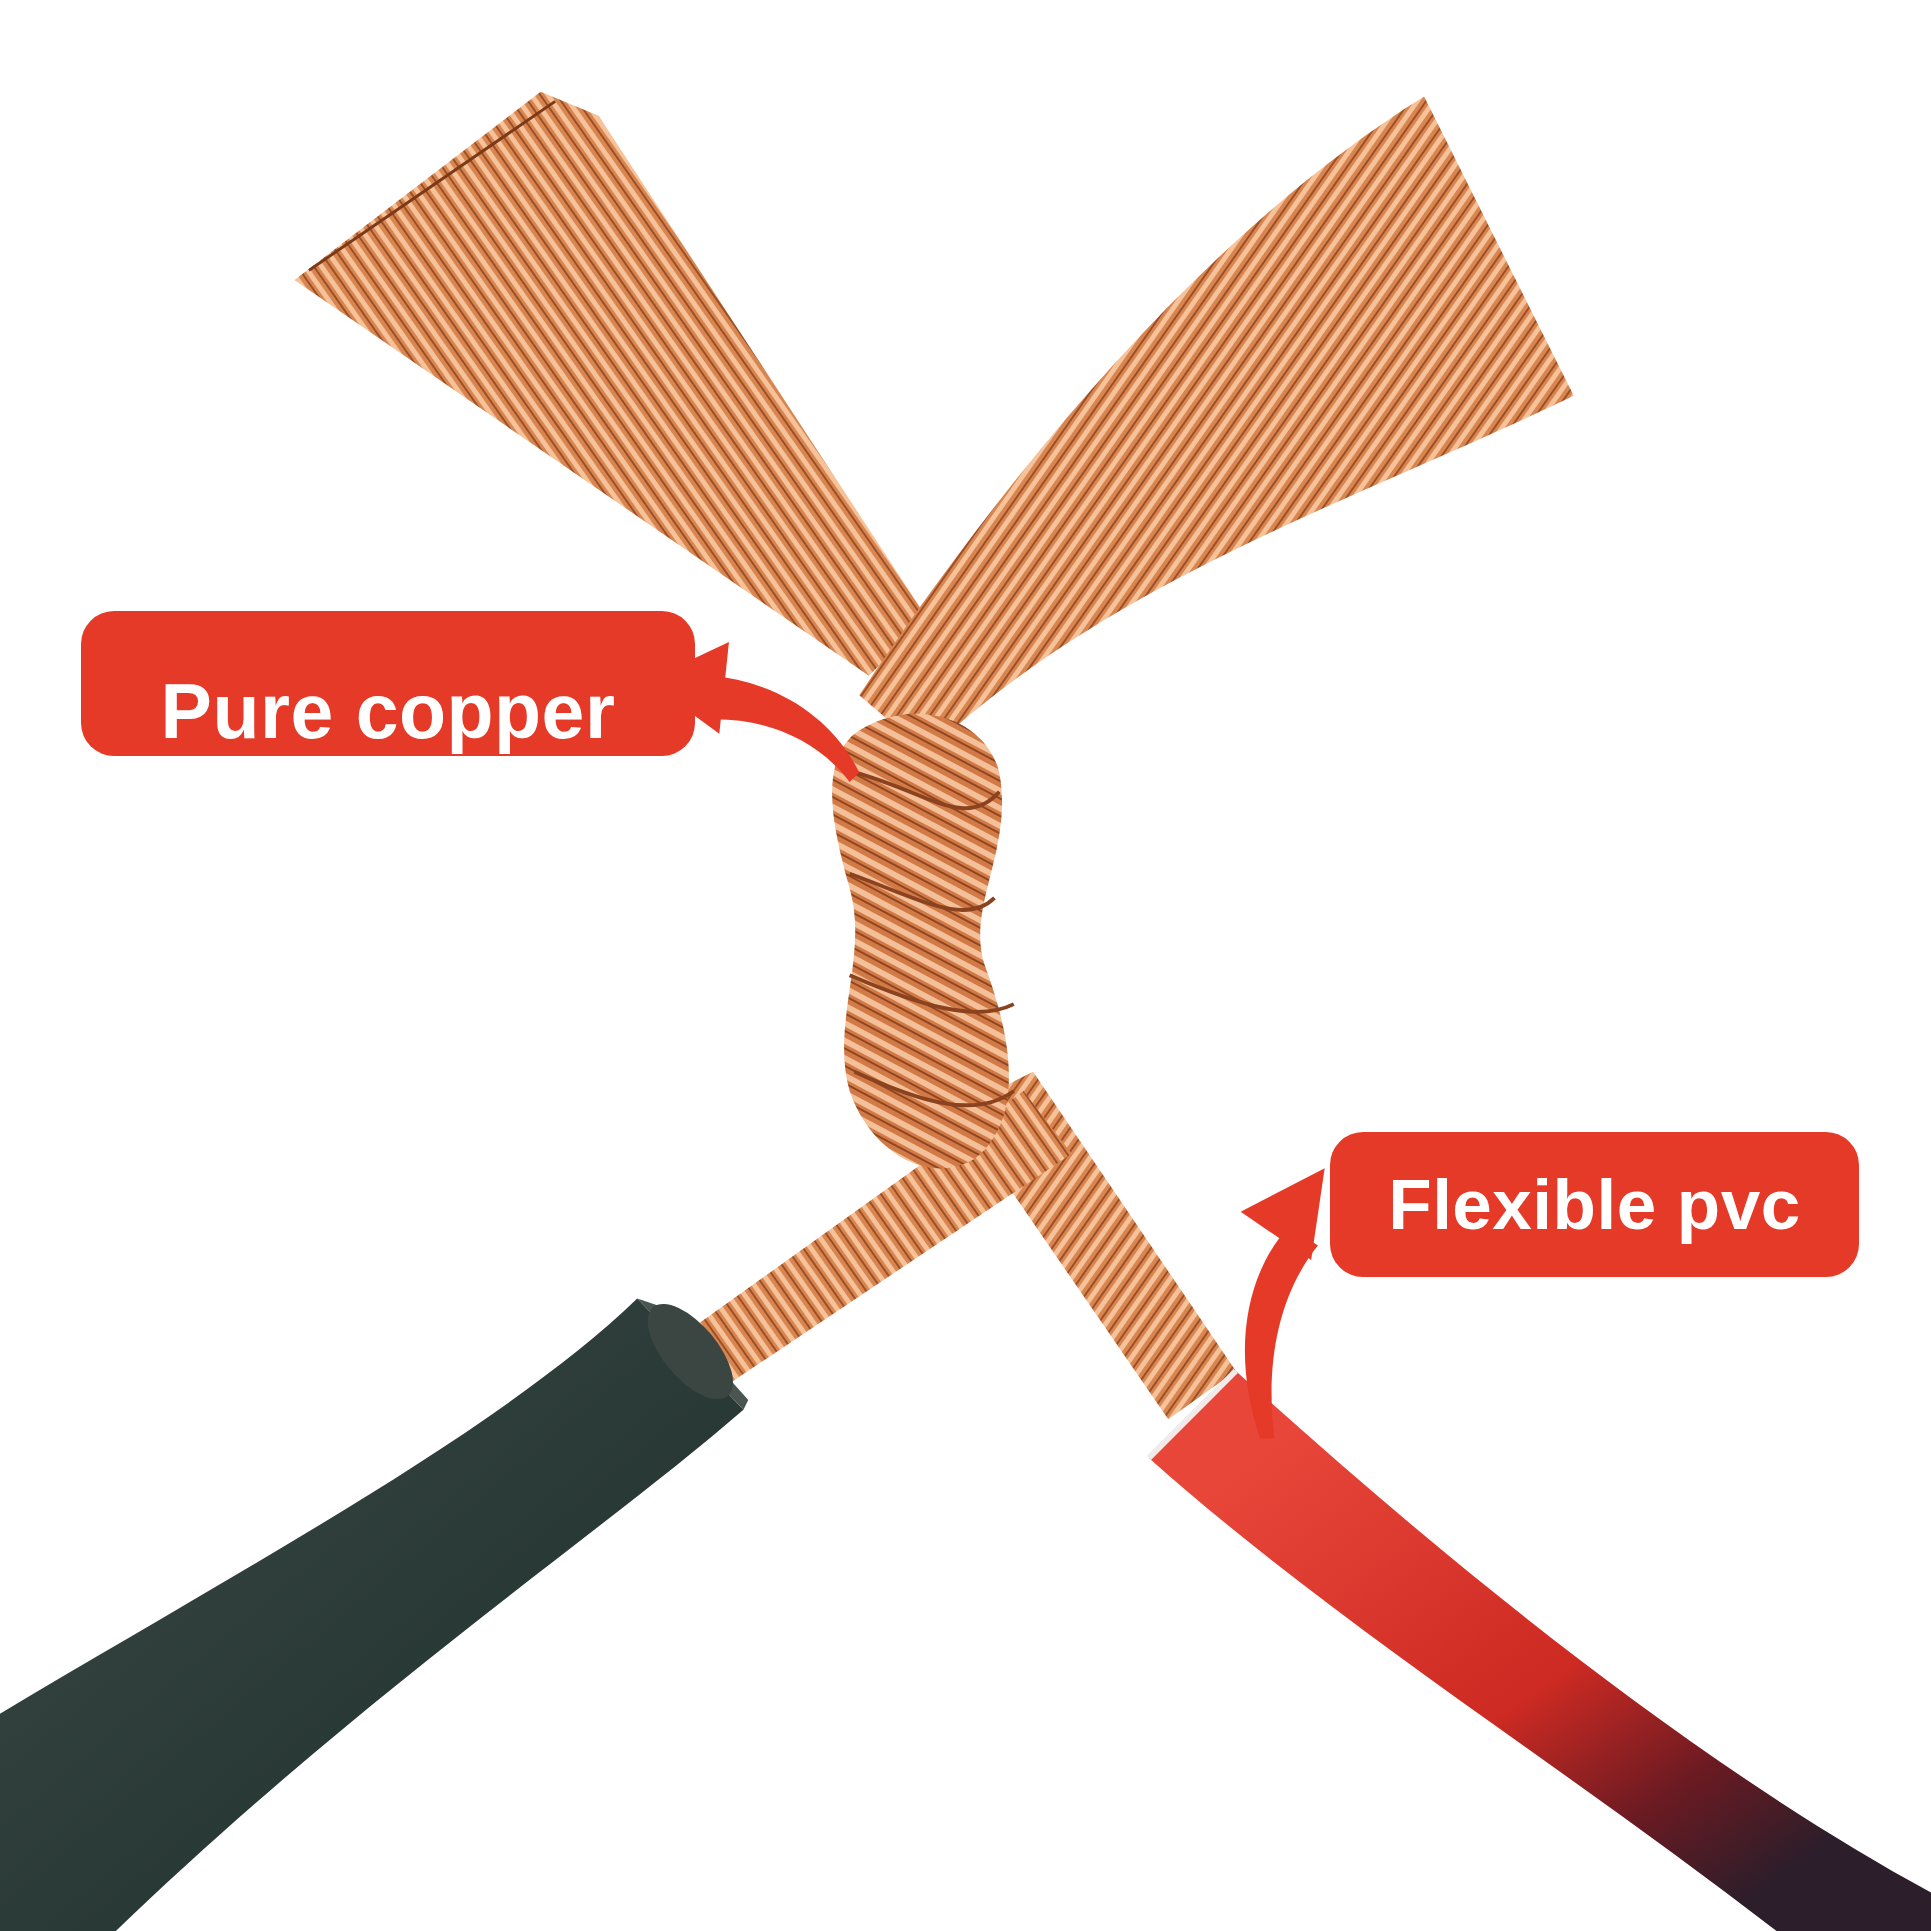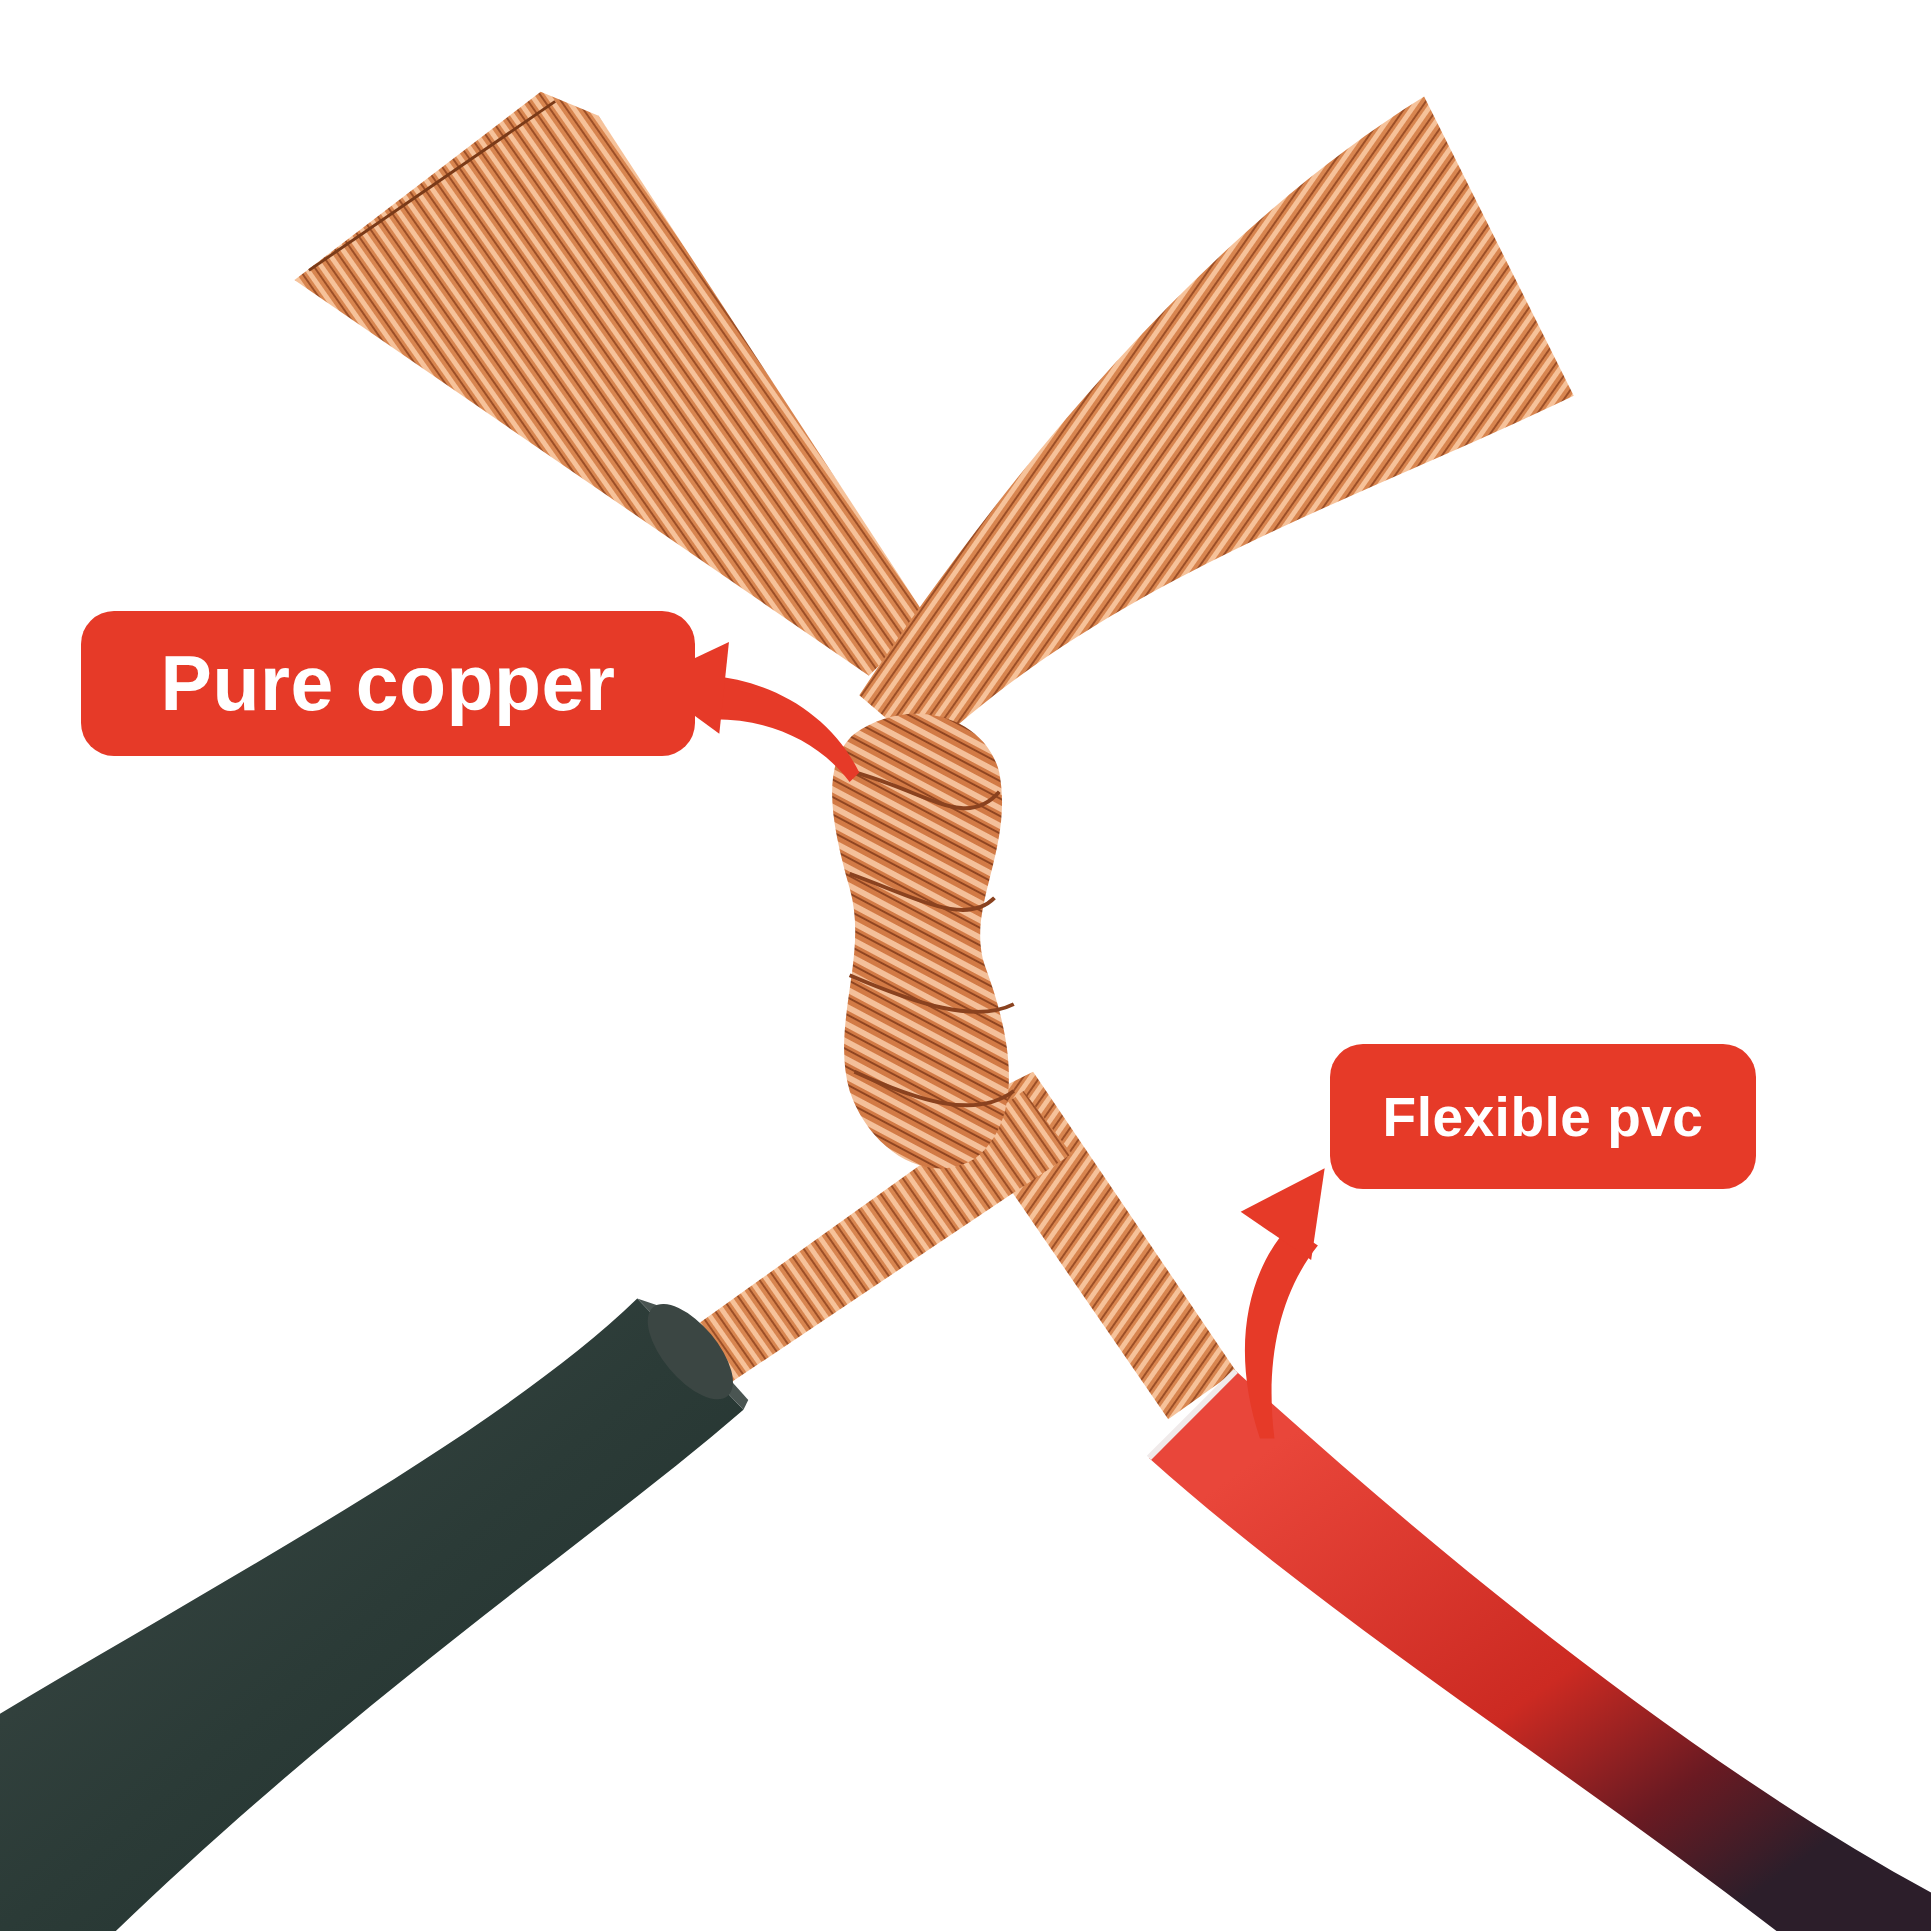--- a/index.html
+++ b/index.html
@@ -4,22 +4,22 @@
 <style>
   html, body { margin:0; padding:0; background:#ffffff; }
   body { width:1931px; height:1931px; position:relative; overflow:hidden; font-family:"Liberation Sans", sans-serif; }
   .scene { position:absolute; left:0; top:0; width:1931px; height:1931px; }
   .callout {
     position:absolute; background:#e63a28; color:#ffffff; border-radius:33px;
     font-family:"Liberation Sans", sans-serif; font-weight:700;
     display:flex; align-items:center; justify-content:center;
     letter-spacing:0.5px; white-space:nowrap;
   }
-  .callout-copper { left:81px; top:611px; width:614px; height:145px; font-size:77px; }
-  .callout-pvc { left:1330px; top:1044px; width:426px; height:145px; font-size:55px; }
+  .callout-copper { left:81px; top:611px; width:614px; height:145px; font-size:77px;align-items:flex-end; }
+  .callout-pvc { left:1330px; top:1132px; width:529px; height:145px; font-size:71px; }
 </style>
 </head>
 <body>
 
 <svg class="scene" viewBox="0 0 2000 2000" xmlns="http://www.w3.org/2000/svg">
   <defs>
     <linearGradient id="copperGrad" x1="0" y1="0" x2="1" y2="0">
       <stop offset="0" stop-color="#b8622f"></stop>
       <stop offset="0.3" stop-color="#f3b98c"></stop>
       <stop offset="0.55" stop-color="#d77c47"></stop>

